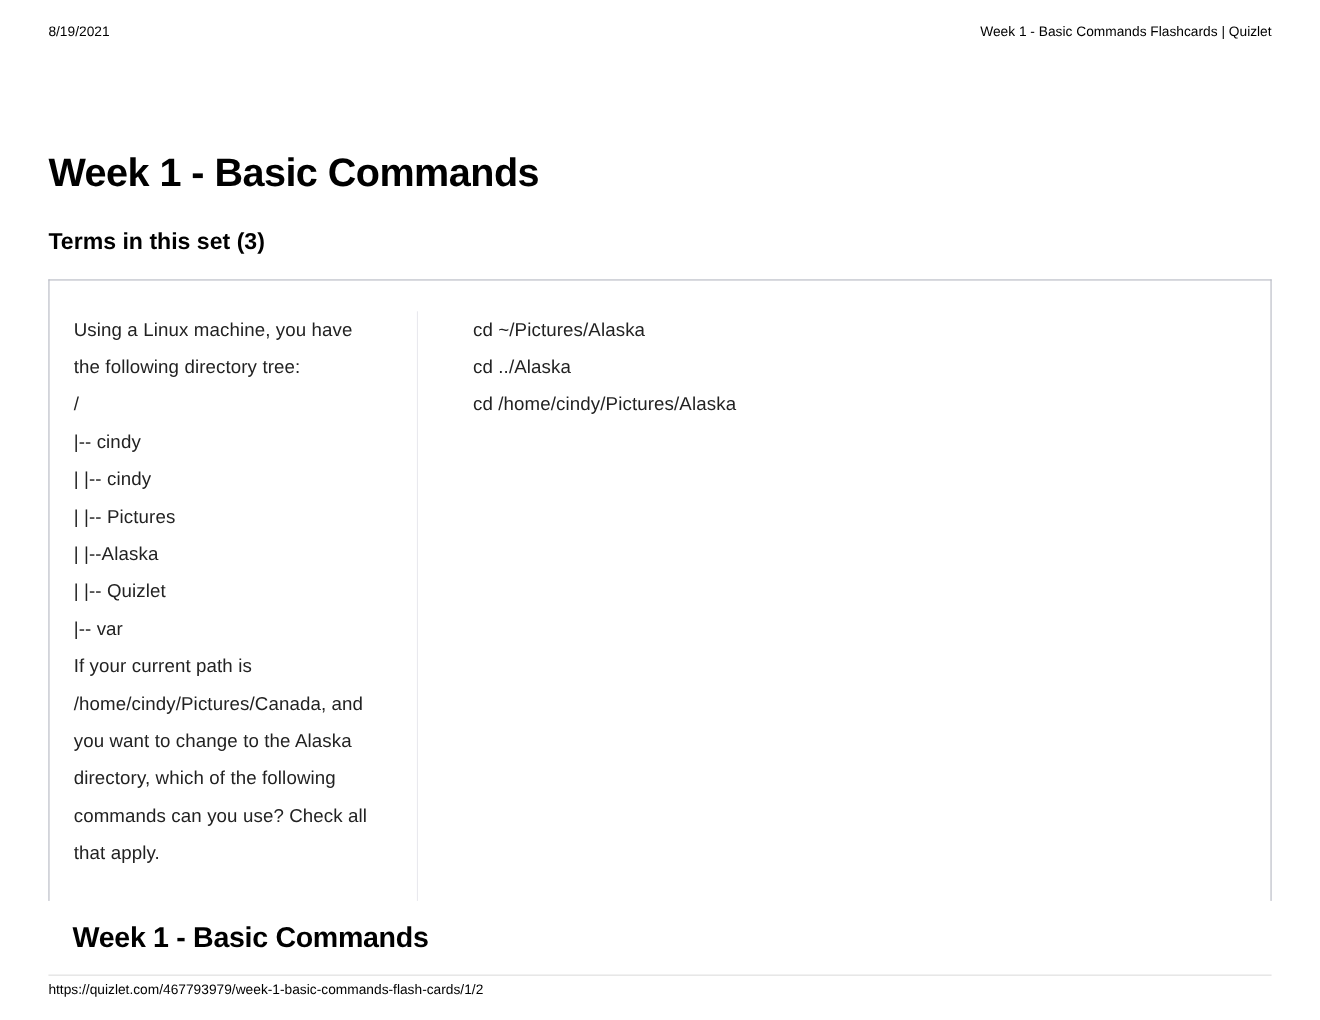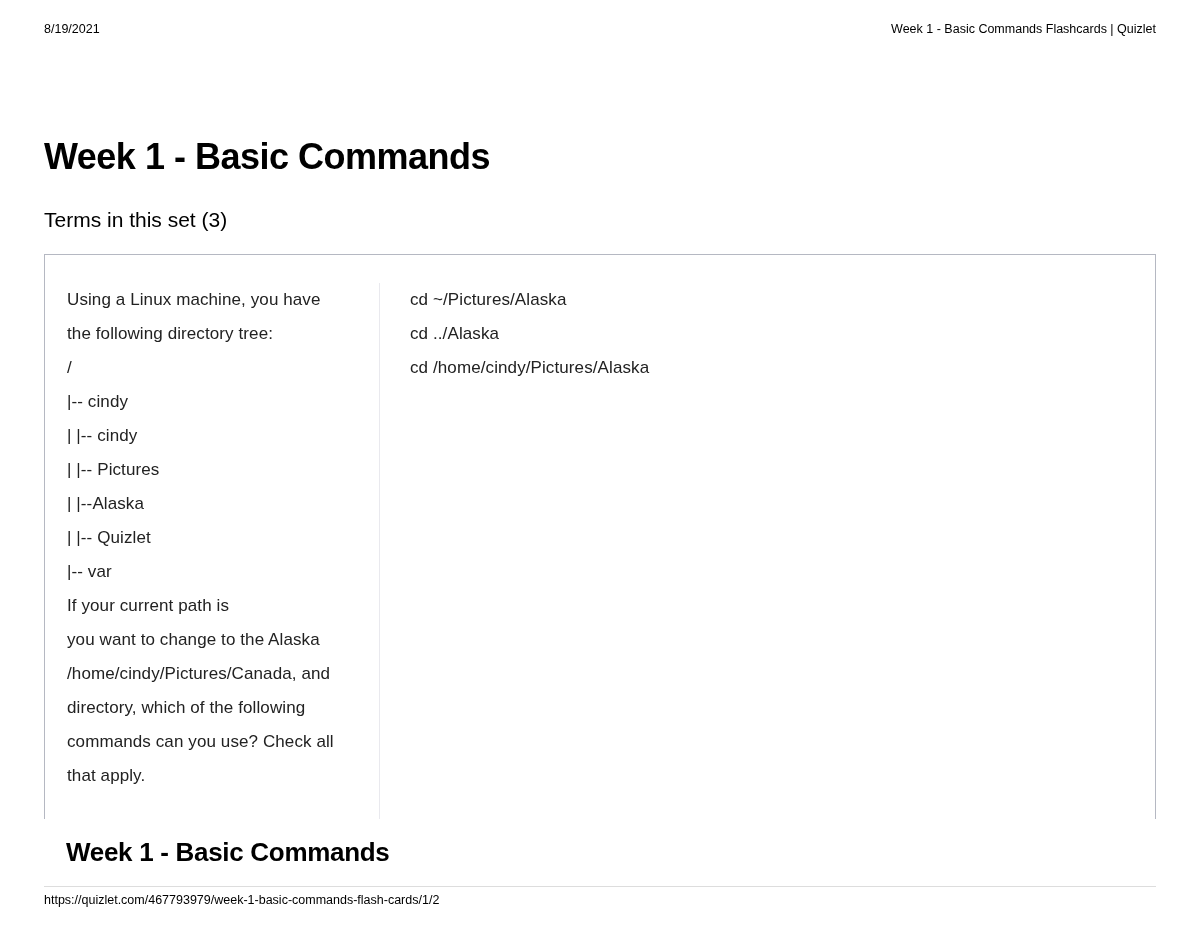--- a/index.html
+++ b/index.html
@@ -29,33 +29,34 @@
     }
     .main-title {
       font-size: 36px;
       font-weight: 800;
       letter-spacing: -0.5px;
       color: #000;
       margin-top: 100px;
     }
     .subtitle {
       font-size: 21px;
-      font-weight: 400;
+      font-weight: 700;
       color: #000;
       margin-top: 30px;
       margin-bottom: 22px;
     }
     .card-box {
       border: 1px solid #b5b8c2;
       border-bottom: none;
       display: flex;
       padding: 28px 0 0 0;
       height: 565px;
       overflow: hidden;
       position: relative;
+      gap: 20px;
     }
     .card-col-left {
       width: 335px;
       padding-left: 22px;
       padding-right: 10px;
       font-size: 17px;
       line-height: 2.0;
       color: #222;
       font-weight: 400;
       border-right: 1px solid #e9e9ee;
@@ -110,22 +111,22 @@
       <span class="line">Using a Linux machine, you have</span>
       <span class="line">the following directory tree:</span>
       <span class="line">/</span>
       <span class="line">|-- cindy</span>
       <span class="line">| |-- cindy</span>
       <span class="line">| |-- Pictures</span>
       <span class="line">| |--Alaska</span>
       <span class="line">| |-- Quizlet</span>
       <span class="line">|-- var</span>
       <span class="line">If your current path is</span>
+      <span class="line">/home/cindy/Pictures/Canada, and</span>
       <span class="line">you want to change to the Alaska</span>
-      <span class="line">/home/cindy/Pictures/Canada, and</span>
       <span class="line">directory, which of the following</span>
       <span class="line">commands can you use? Check all</span>
       <span class="line">that apply.</span>
 
     </div>
     <div class="card-col-right">
       <span class="line">cd ~/Pictures/Alaska</span>
       <span class="line">cd ../Alaska</span>
       <span class="line">cd /home/cindy/Pictures/Alaska</span>
     </div>

